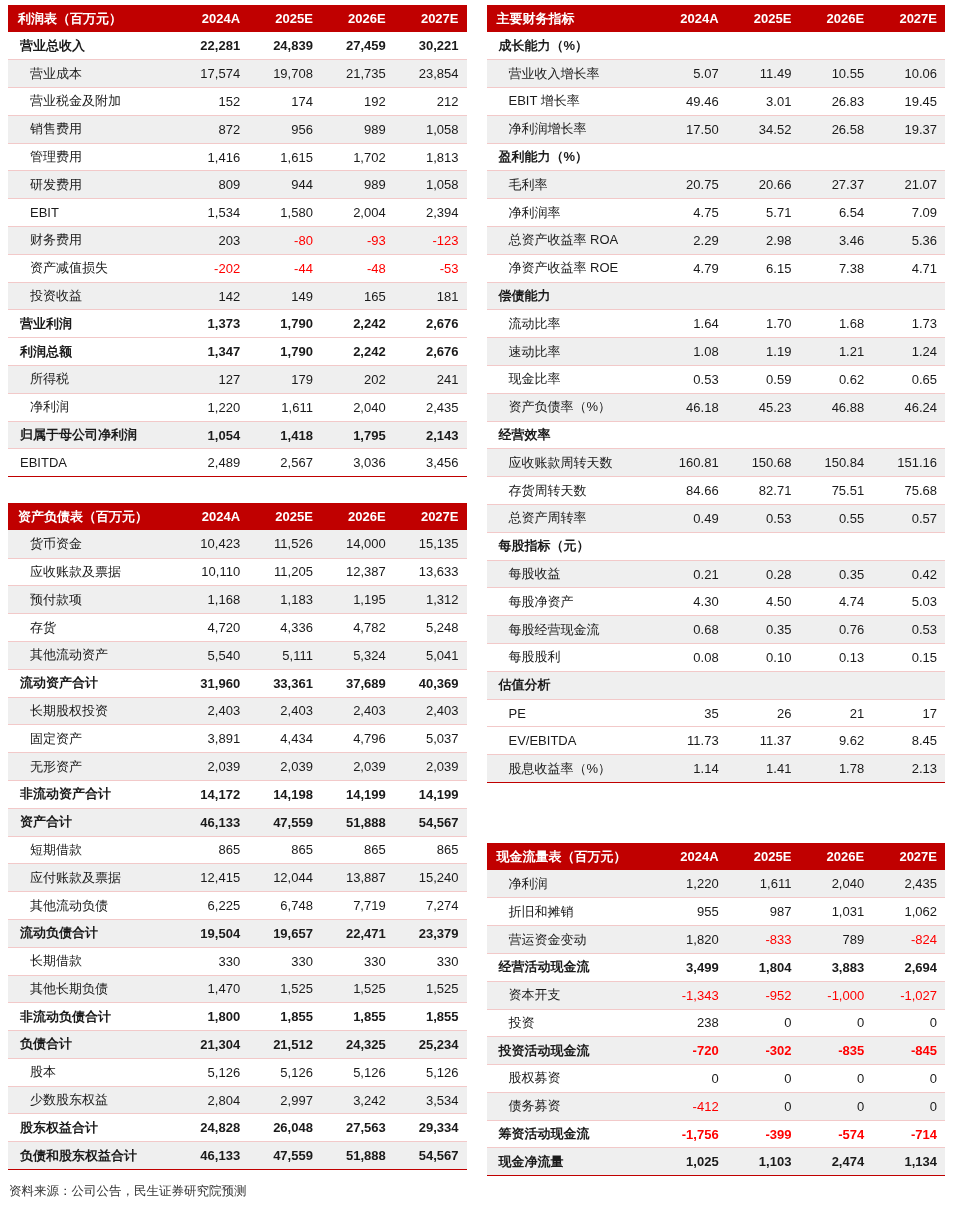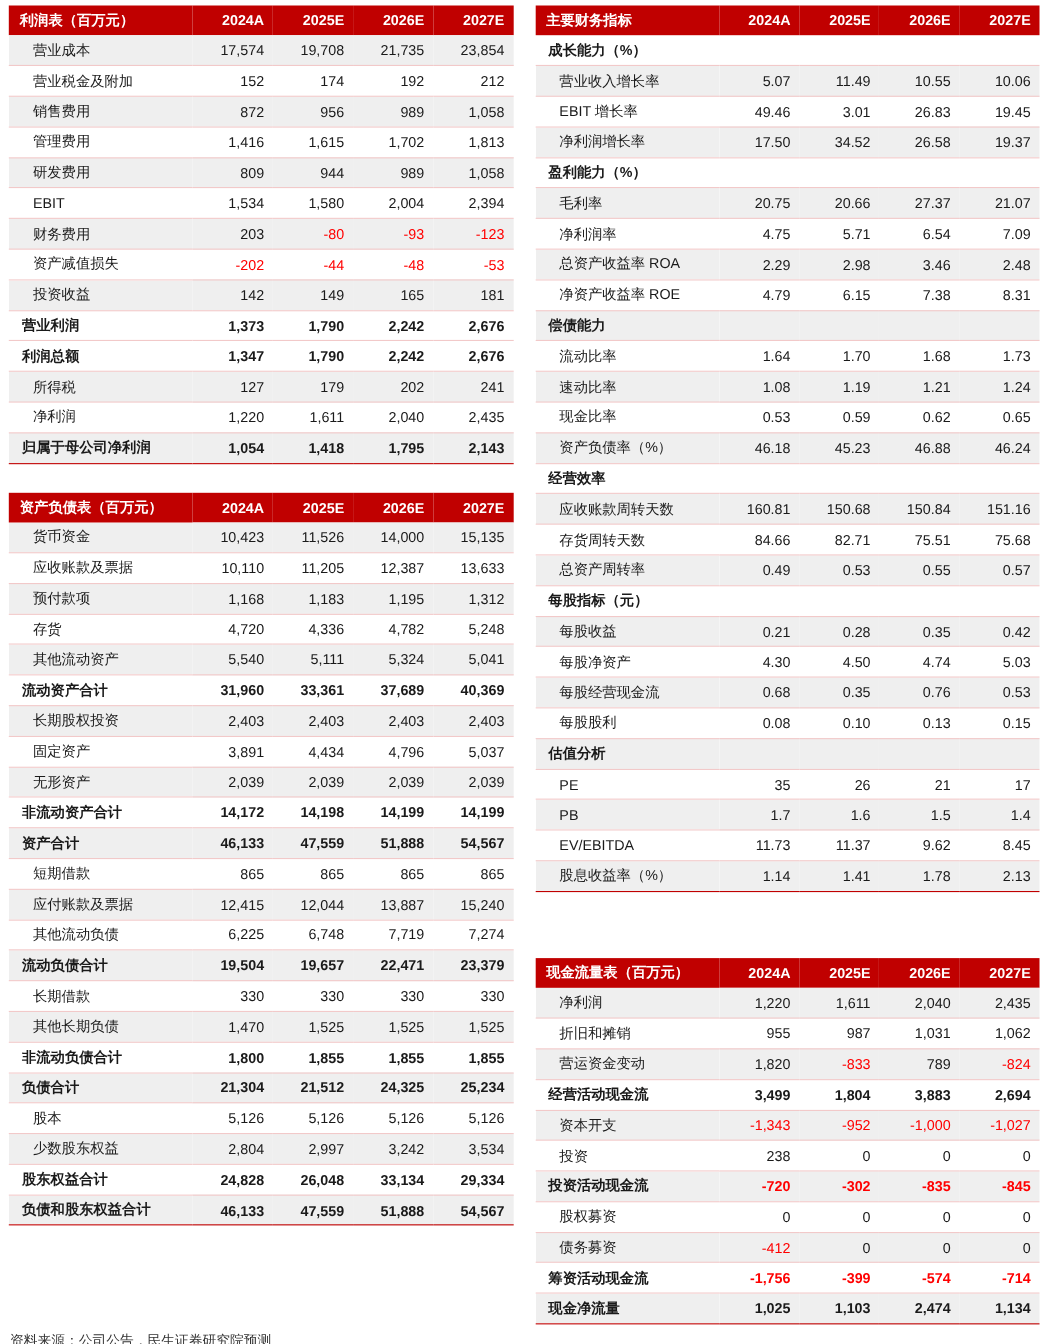--- a/index.html
+++ b/index.html
@@ -62,20 +62,27 @@
           <thead>
             <tr>
               <th class="title">利润表（百万元）</th>
               <th class="num">2024A</th>
               <th class="num">2025E</th>
               <th class="num">2026E</th>
               <th class="num">2027E</th>
             </tr>
           </thead>
           <tbody>
+            <tr class="bold">
+              <td class="label">营业总收入</td>
+              <td class="num">22,281</td>
+              <td class="num">24,839</td>
+              <td class="num">27,459</td>
+              <td class="num">30,221</td>
+            </tr>
             <tr class="shaded">
               <td class="label indent">营业成本</td>
               <td class="num">17,574</td>
               <td class="num">19,708</td>
               <td class="num">21,735</td>
               <td class="num">23,854</td>
             </tr>
             <tr>
               <td class="label indent">营业税金及附加</td>
               <td class="num">152</td>
@@ -159,20 +166,27 @@
               <td class="num">1,611</td>
               <td class="num">2,040</td>
               <td class="num">2,435</td>
             </tr>
             <tr class="shaded bold">
               <td class="label">归属于母公司净利润</td>
               <td class="num">1,054</td>
               <td class="num">1,418</td>
               <td class="num">1,795</td>
               <td class="num">2,143</td>
+            </tr>
+            <tr>
+              <td class="label">EBITDA</td>
+              <td class="num">2,489</td>
+              <td class="num">2,567</td>
+              <td class="num">3,036</td>
+              <td class="num">3,456</td>
             </tr>
           </tbody>
         </table>
       </div>
     <div class="tbl-wrap gap26">
         <table class="fin">
           <colgroup>
             <col class="c-label">
             <col class="c-num">
             <col class="c-num">
@@ -333,21 +347,21 @@
               <td class="label indent">少数股东权益</td>
               <td class="num">2,804</td>
               <td class="num">2,997</td>
               <td class="num">3,242</td>
               <td class="num">3,534</td>
             </tr>
             <tr class="bold">
               <td class="label">股东权益合计</td>
               <td class="num">24,828</td>
               <td class="num">26,048</td>
-              <td class="num">33,134</td>
+              <td class="num">27,563</td>
               <td class="num">29,334</td>
             </tr>
             <tr class="shaded bold">
               <td class="label">负债和股东权益合计</td>
               <td class="num">46,133</td>
               <td class="num">47,559</td>
               <td class="num">51,888</td>
               <td class="num">54,567</td>
             </tr>
           </tbody>
@@ -421,28 +435,28 @@
               <td class="num">4.75</td>
               <td class="num">5.71</td>
               <td class="num">6.54</td>
               <td class="num">7.09</td>
             </tr>
             <tr class="shaded">
               <td class="label indent">总资产收益率 ROA</td>
               <td class="num">2.29</td>
               <td class="num">2.98</td>
               <td class="num">3.46</td>
-              <td class="num">2.48</td>
+              <td class="num">5.36</td>
             </tr>
             <tr>
               <td class="label indent">净资产收益率 ROE</td>
               <td class="num">4.79</td>
               <td class="num">6.15</td>
               <td class="num">7.38</td>
-              <td class="num">8.31</td>
+              <td class="num">4.71</td>
             </tr>
             <tr class="shaded bold">
               <td class="label">偿债能力</td>
               <td class="num"></td>
               <td class="num"></td>
               <td class="num"></td>
               <td class="num"></td>
             </tr>
             <tr>
               <td class="label indent">流动比率</td>
@@ -541,27 +555,20 @@
               <td class="num"></td>
               <td class="num"></td>
               <td class="num"></td>
             </tr>
             <tr>
               <td class="label indent">PE</td>
               <td class="num">35</td>
               <td class="num">26</td>
               <td class="num">21</td>
               <td class="num">17</td>
-            </tr>
-            <tr class="shaded">
-              <td class="label indent">PB</td>
-              <td class="num">1.7</td>
-              <td class="num">1.6</td>
-              <td class="num">1.5</td>
-              <td class="num">1.4</td>
             </tr>
             <tr>
               <td class="label indent">EV/EBITDA</td>
               <td class="num">11.73</td>
               <td class="num">11.37</td>
               <td class="num">9.62</td>
               <td class="num">8.45</td>
             </tr>
             <tr class="shaded">
               <td class="label indent">股息收益率（%）</td>

